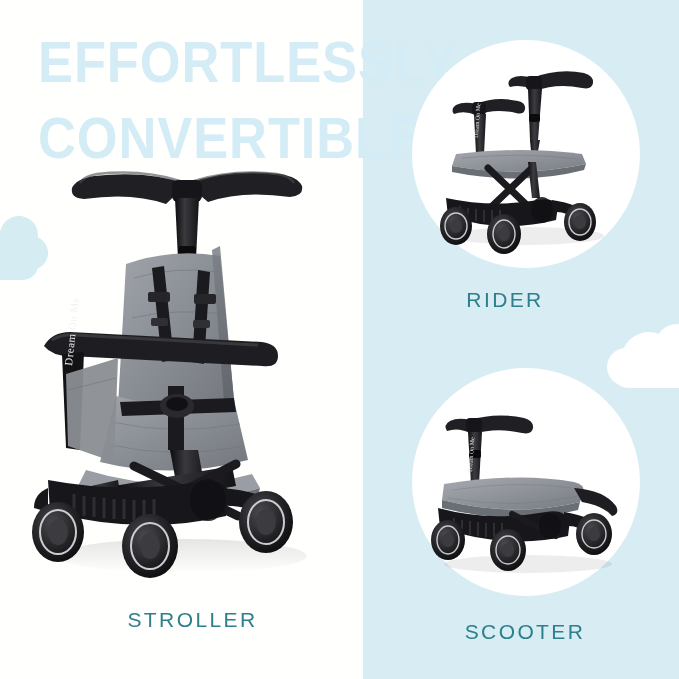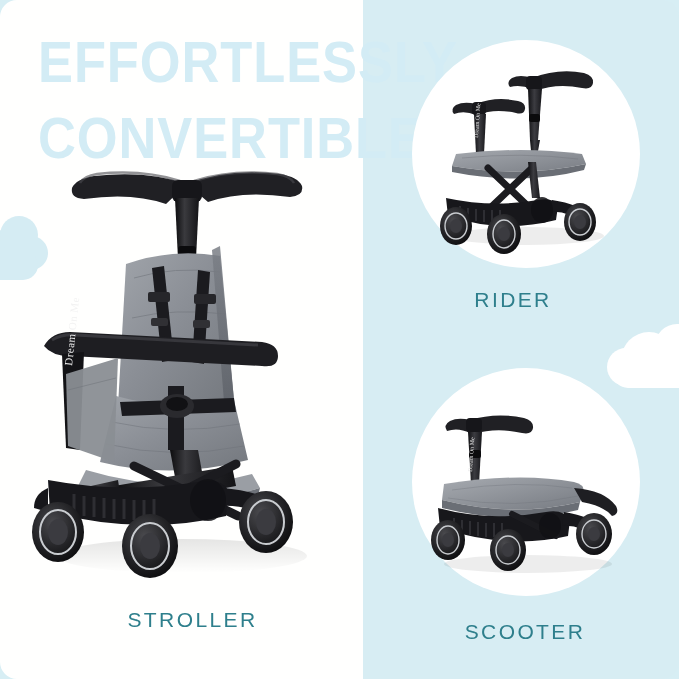--- a/index.html
+++ b/index.html
@@ -3,21 +3,21 @@
 <meta charset="utf-8">
 <style>
   * { margin:0; padding:0; box-sizing:border-box; }
   html,body { width:679px; height:679px; overflow:hidden; }
   body {
     font-family:"Liberation Sans", sans-serif;
     background:#d7eef4;
     position:relative;
   }
 
-  #stage { position:absolute; inset:0; width:679px; height:679px; overflow:hidden;border-radius:17px; }
+  #stage { position:absolute; inset:0; width:679px; height:679px; overflow:hidden; }
 
   
   .bg-right { position:absolute; left:0; top:0; width:679px; height:679px; background:#d7edf3; }
   .panel-left {
     position:absolute; left:0; top:0; width:363px; height:679px;
     background:#fffffe;
   }
 
   
   .cloud { position:absolute; pointer-events:none; }
@@ -55,21 +55,21 @@
   
   .caption {
     position:absolute;
     color:#2e7f8c;
     font-size:21px;
     letter-spacing:2.4px;
     text-align:center;
     z-index:6;
   }
   .cap-stroller { left:0;   top:608px; width:385px; }
-  .cap-rider    { left:388px; top:288px; width:250px; }
+  .cap-rider    { left:380px; top:288px; width:250px; }
   .cap-scooter  { left:400px; top:620px; width:250px; }
 
   
   .circle {
     position:absolute; border-radius:50%;
     background:#ffffff;
     z-index:4;
   }
   .circle-rider   { left:412px; top:40px;  width:228px; height:228px; }
   .circle-scooter { left:412px; top:368px; width:228px; height:228px; }

